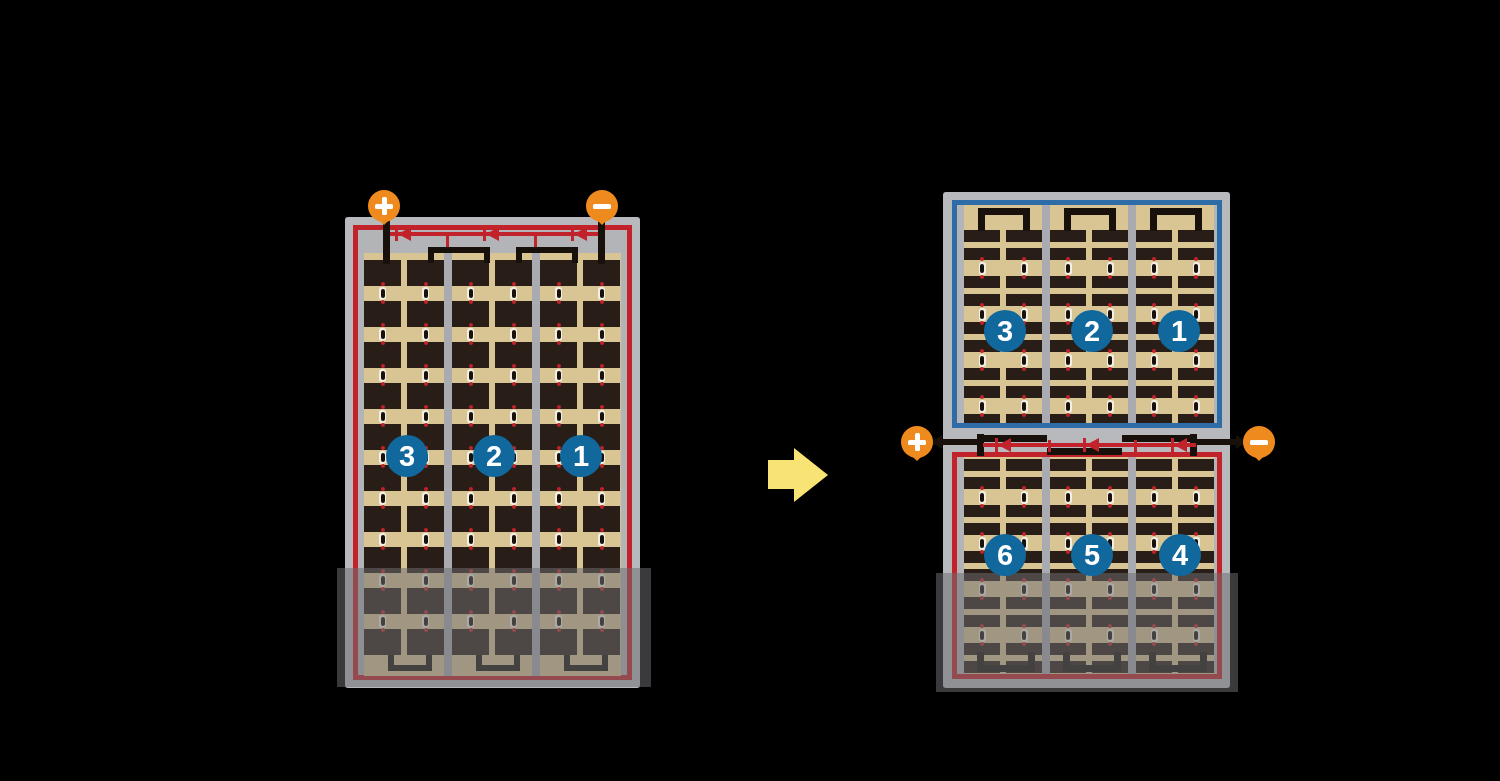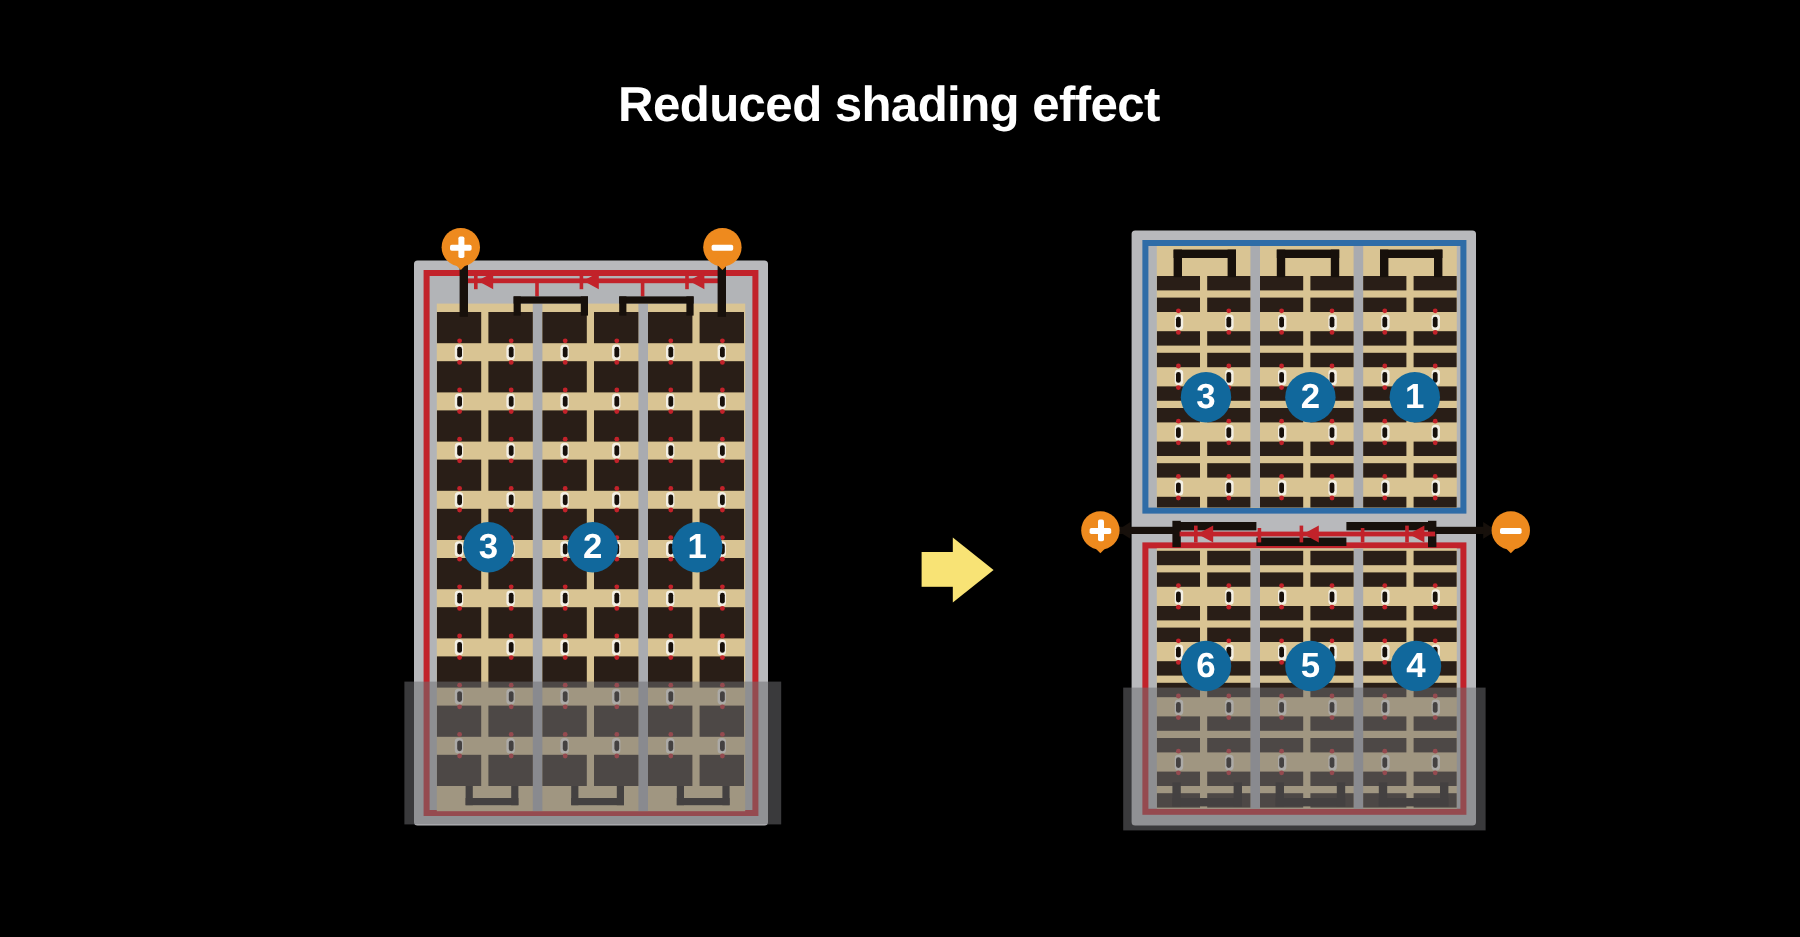--- a/index.html
+++ b/index.html
@@ -63,21 +63,20 @@
 
   .arrow-shaft { position:absolute; background:var(--arrow,#f8e375); }
   .arrow-head  { position:absolute; width:0; height:0; border-top:27px solid transparent;
                  border-bottom:27px solid transparent; border-left:34px solid var(--arrow,#f8e375); }
 </style>
 </head>
 <body>
 
 <div class="stage" style="--bg: #000000; --title: #ffffff; --frame: #b8b9bc; --tan: #d9c493; --cell: #291e17; --red: #c2222a; --blue: #2e6ca7; --badge: #11689c; --orange: #ee8a1e; --arrow: #f8e375; --wire: #17100b; --shade: rgba(110,110,113,0.53);">
 
-  <div class="title">Reduced shading effect</div>
 
   <div class="panel" id="left-panel" style="left:345px; top:217px; width:295px; height:471px;">
     <div class="frame"></div>
     <div class="loop red" style="left:8px; top:8px; width:279px; height:455px;"></div>
     <div class="tan" id="left-tan" style="left:19px; top:36px; width:257px; height:423px;">
         <div class="divider" style="left: 80px;"></div>
         <div class="divider" style="left: 168px;"></div>
         <div class="cell" style="left: 0px; top: 7px;"></div>
         <div class="cell" style="left: 43px; top: 7px;"></div>
         <div class="cell" style="left: 88px; top: 7px;"></div>

